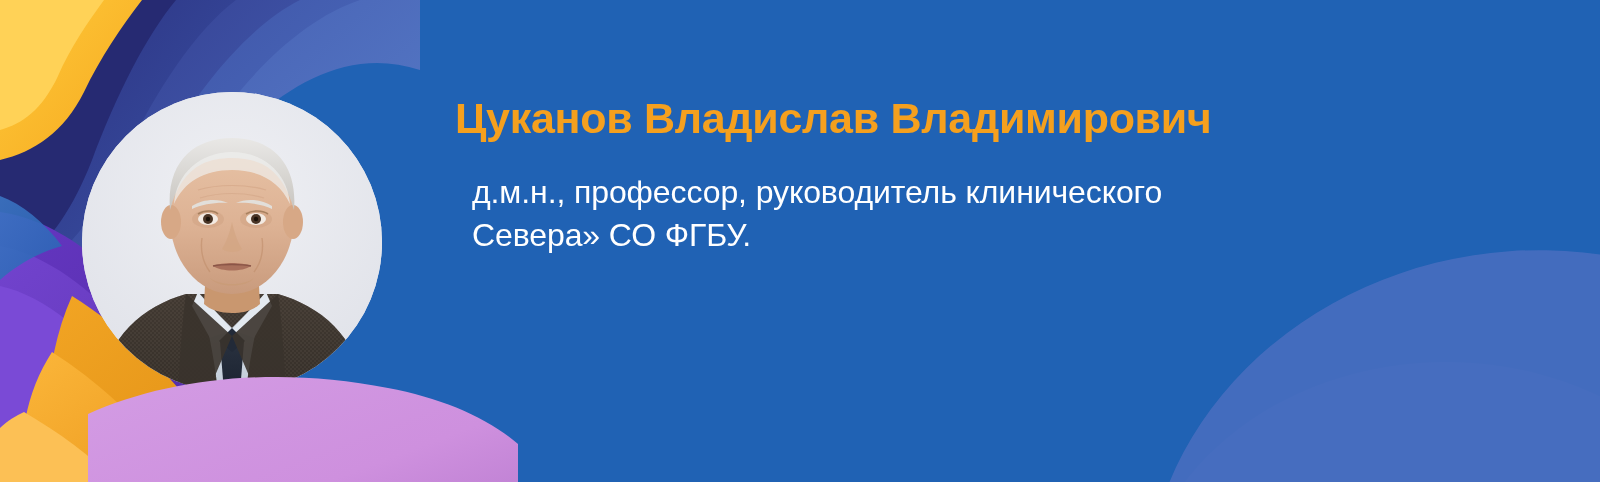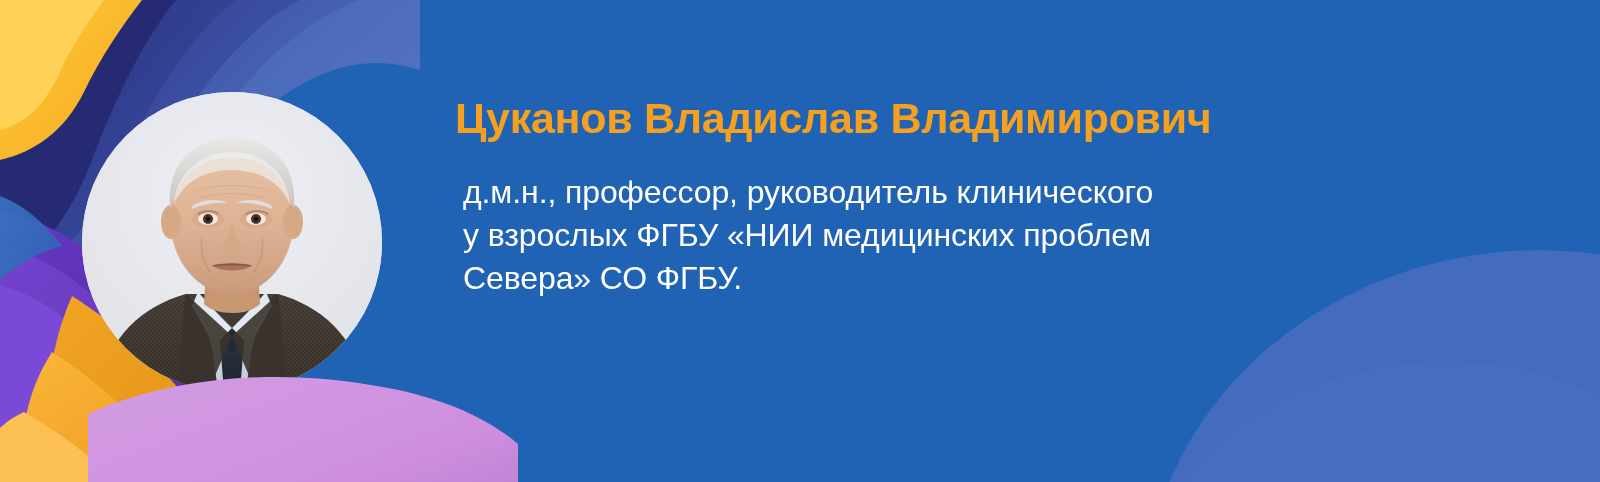--- a/index.html
+++ b/index.html
@@ -86,21 +86,21 @@
     color:#F5A01E;
     letter-spacing:-0.3px;
     line-height:1.05;
     margin:0 0 30px 0;
     white-space:nowrap;
   }
   .desc{
     font-size:32px;
     color:#FFFFFF;
     line-height:43px;
-    margin:8px;
+    margin:17px;
     letter-spacing:-0.1px;
   }
   .desc .ln{display:block;white-space:nowrap;}
 </style>
 </head>
 <body>
 
 <div id="banner">
 
   <div class="curve-br2"></div>
@@ -276,18 +276,17 @@
       </defs>
       <path d="M0,54 C80,18 190,6 300,28 C354,38 400,58 430,84 L430,180 L0,180 Z" fill="url(#gLav)"></path>
     </svg>
   </div>
 
   <div class="text-col">
     <h1 class="name-title">Цуканов Владислав Владимирович</h1>
 
     <p class="desc">
       <span class="ln">д.м.н., профессор, руководитель клинического</span>
-      <span class="ln">у взрослых ФГБУ «НИИ медицинских проблем</span>
       <span class="ln">Севера» СО ФГБУ.</span>
     </p>
   </div>
 
 </div>
 
 </body></html>

